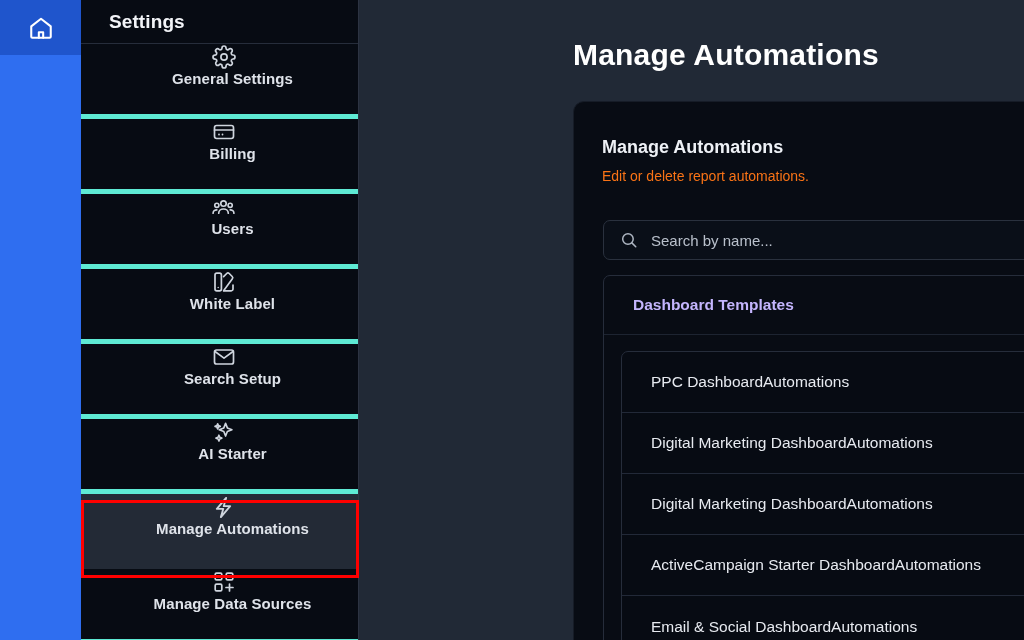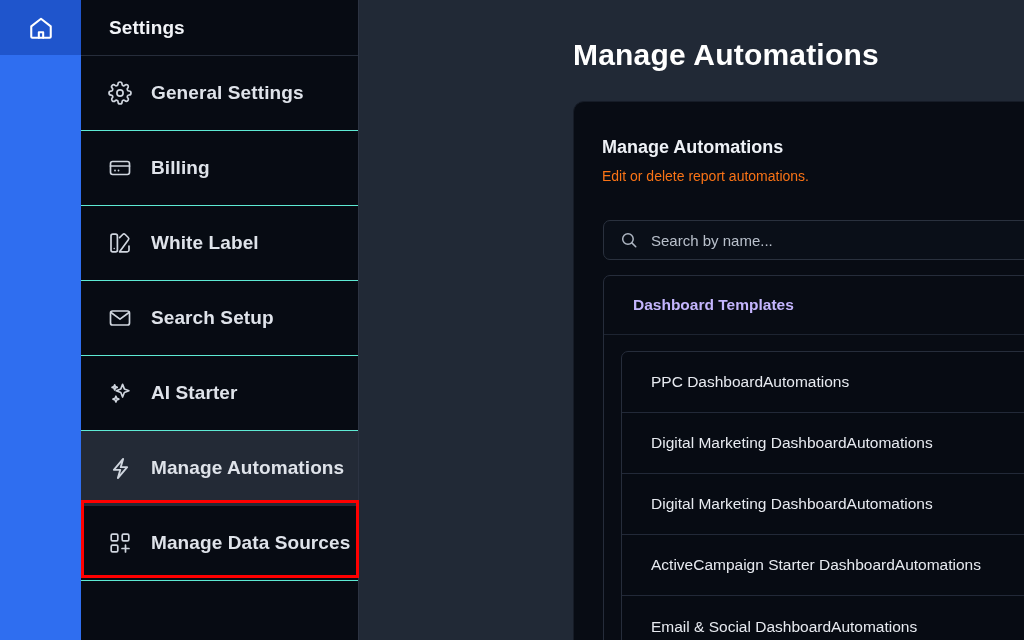--- a/index.html
+++ b/index.html
@@ -31,39 +31,40 @@
   .rail-top svg { display: block; }
 
   
   .sidebar {
     position: absolute; left: 81px; top: 0;
     width: 278px; height: 640px;
     background: #070b13;
     border-right: 1px solid #2c3342;
   }
   .sidebar-title {
-    height: 56px;
+    height: 44px;
     display: flex; align-items: center;
     padding-left: 28px;
     color: #f2f4f8;
     font-size: 19px;
     font-weight: bold;
     letter-spacing: 0.1px;
     border-bottom: 1px solid #262d3b;
   }
   .nav-item {
     position: relative;
     height: 75px;
     display: flex; align-items: center;
     padding-left: 26px;
-    border-bottom: 1px solid #5eead4;
+    border-bottom: 5px solid #5eead4;
     color: #dfe3ea;
-    font-size: 19px;
+    font-size: 15px;
     font-weight: bold;
     letter-spacing: 0.1px;
+    flex-direction: column;
   }
   .nav-item.active {
     background: #232a36;
     border-bottom-color: transparent;
   }
   .nav-icon {
     width: 26px; height: 26px;
     margin-right: 18px;
     flex: 0 0 26px;
     display: flex; align-items: center; justify-content: center;
@@ -211,20 +212,33 @@
         <svg width="24" height="24" viewBox="0 0 24 24" fill="none" stroke="currentColor" stroke-width="1.7" stroke-linecap="round" stroke-linejoin="round">
           <rect x="2.5" y="5.5" width="19" height="13" rx="2.2"></rect>
           <path d="M2.5 10h19"></path>
           <circle cx="7" cy="14.5" r="0.9" fill="currentColor" stroke="none"></circle>
           <circle cx="10.5" cy="14.5" r="0.9" fill="currentColor" stroke="none"></circle>
         </svg>
       </span>
       <span class="nav-label">Billing</span>
     </div>
 
+    <div class="nav-item">
+      <span class="nav-icon">
+        <svg width="25" height="25" viewBox="0 0 24 24" fill="none" stroke="currentColor" stroke-width="1.6" stroke-linecap="round" stroke-linejoin="round">
+          <circle cx="12" cy="8.2" r="2.6"></circle>
+          <path d="M7.4 17.5c0-2.5 2.1-4.1 4.6-4.1s4.6 1.6 4.6 4.1"></path>
+          <circle cx="5.6" cy="9.9" r="2"></circle>
+          <path d="M2 17.5c0-2 1.6-3.3 3.6-3.3"></path>
+          <circle cx="18.4" cy="9.9" r="2"></circle>
+          <path d="M22 17.5c0-2-1.6-3.3-3.6-3.3"></path>
+        </svg>
+      </span>
+      <span class="nav-label">Users</span>
+    </div>
 
     <div class="nav-item">
       <span class="nav-icon">
         <svg width="24" height="24" viewBox="0 0 24 24" fill="none" stroke="currentColor" stroke-width="1.7" stroke-linecap="round" stroke-linejoin="round">
           <rect x="3" y="3.2" width="6.4" height="17.6" rx="1.8"></rect>
           <circle cx="6.2" cy="17.4" r="0.75" fill="currentColor" stroke="none"></circle>
           <path d="M11.6 6.6l3.1-3.1a1.8 1.8 0 0 1 2.5 0l3 3a1.8 1.8 0 0 1 0 2.5L11.6 20.8"></path>
           <path d="M12.2 20.8h7a1.8 1.8 0 0 0 1.8-1.8v-4"></path>
         </svg>
       </span>

